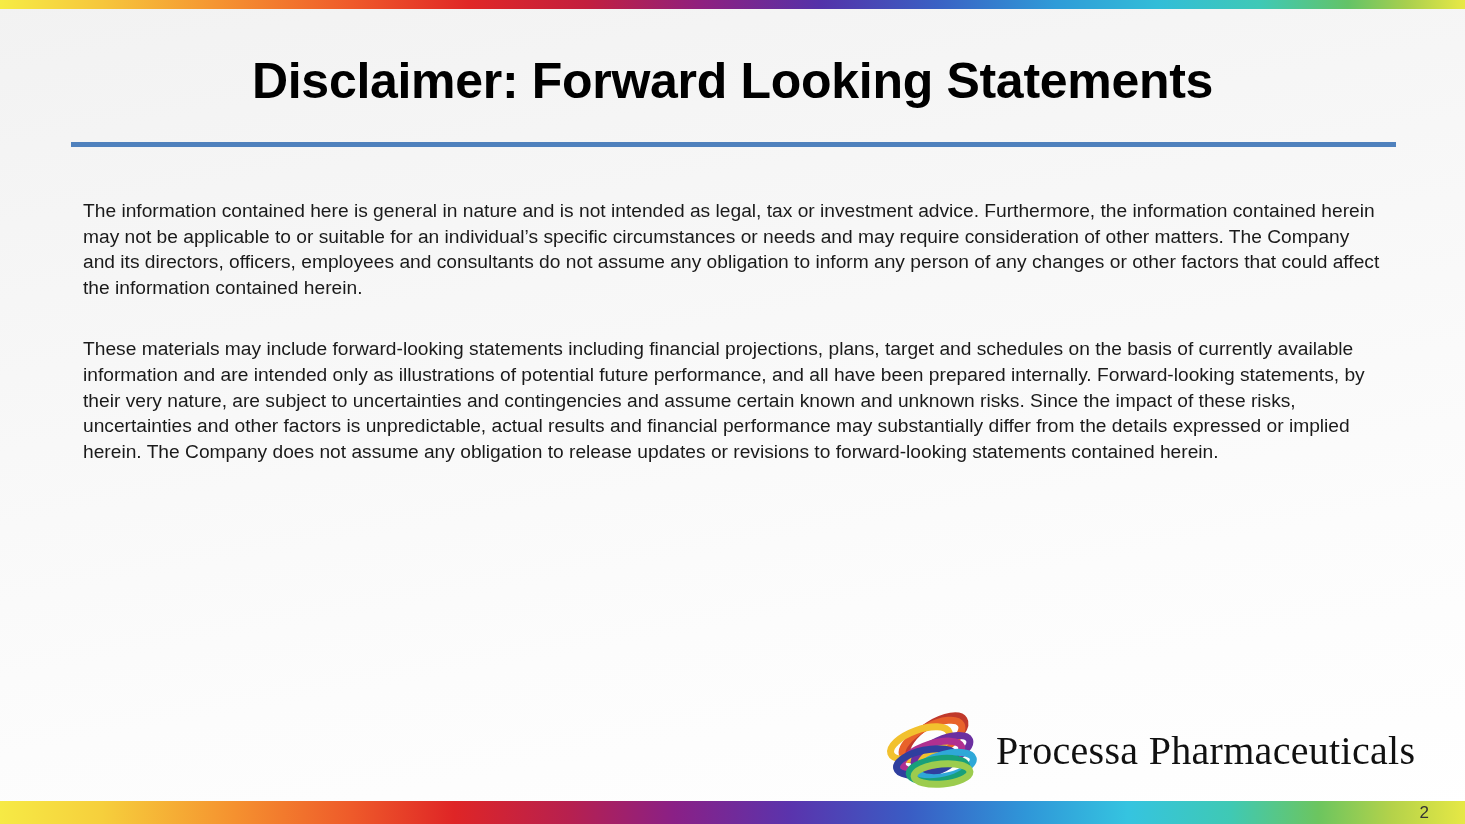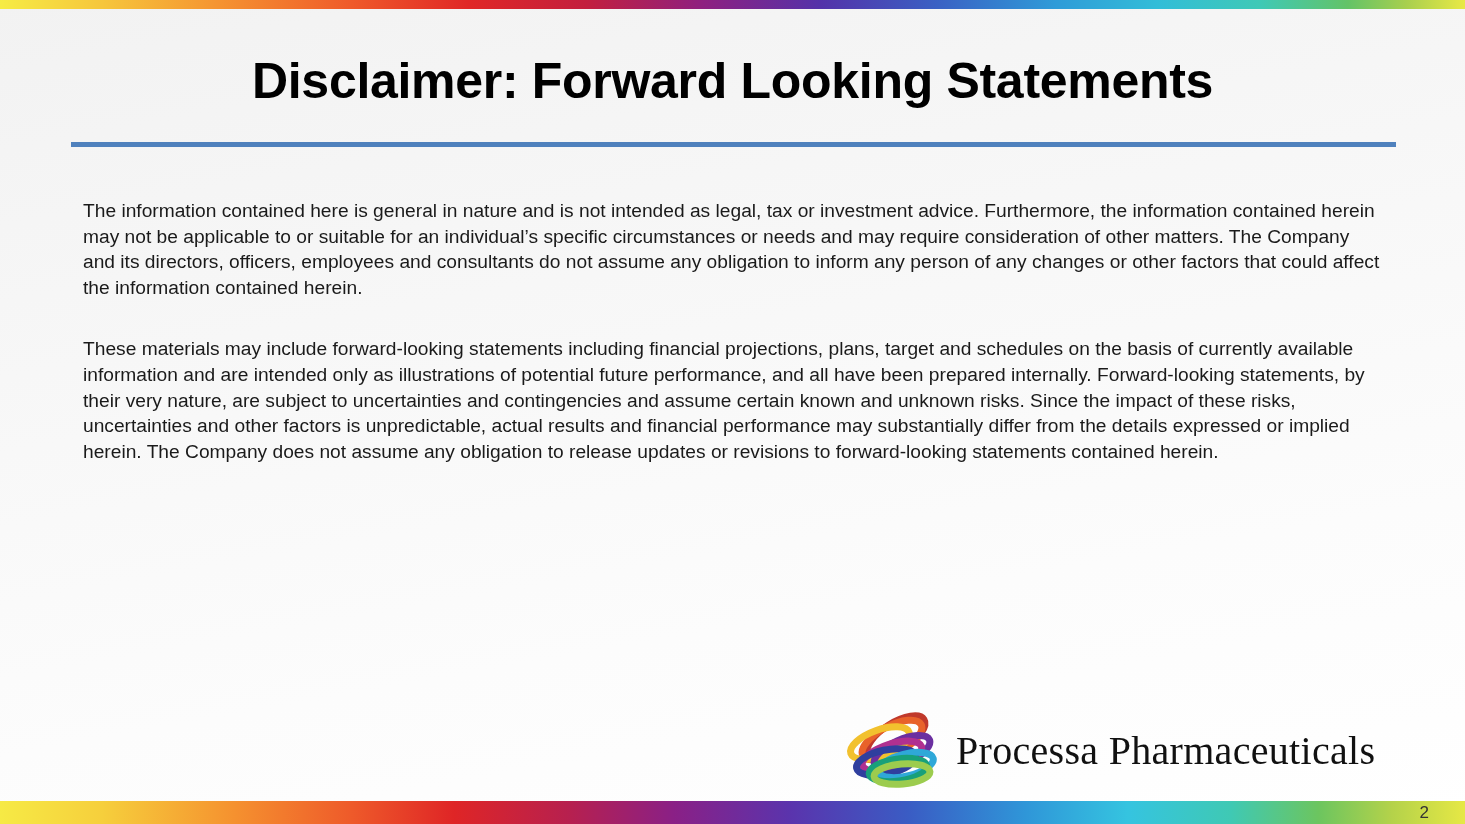--- a/index.html
+++ b/index.html
@@ -103,21 +103,21 @@
   }
   .body-text p {
     margin: 0 0 25px 0;
   }
   .body-text p.spaced {
     margin-bottom: 36px;
   }
   
   .logo-block {
     position: absolute;
-    left: 840px;
+    left: 880px;
     top: 708px;
     width: 560px;
     height: 84px;
     display: flex;
     align-items: center;
   }
   .logo-mark {
     width: 108px;
     height: 80px;
     flex: 0 0 auto;

